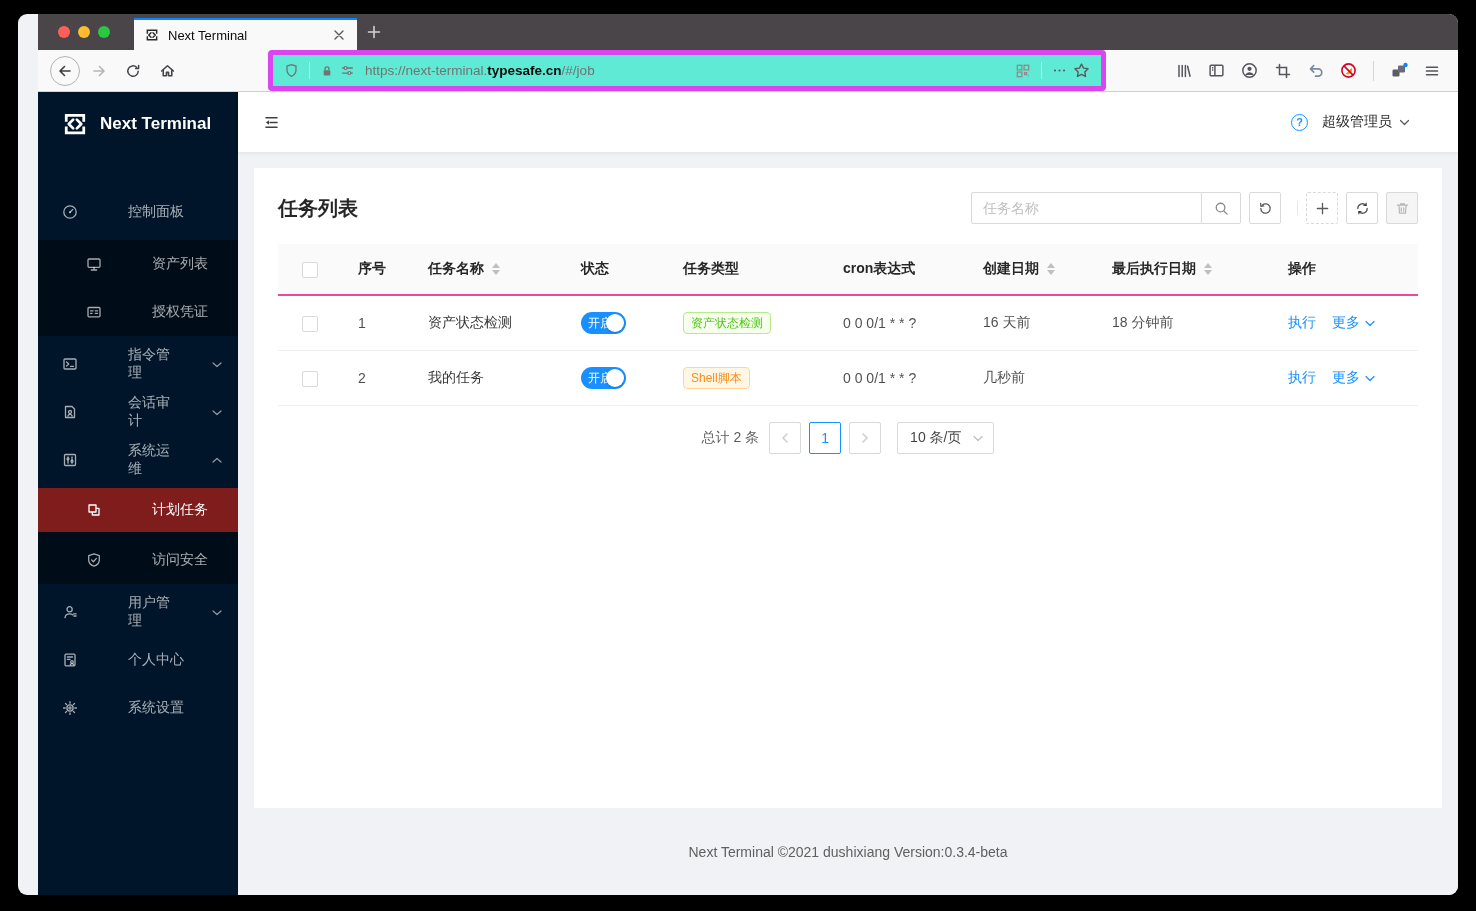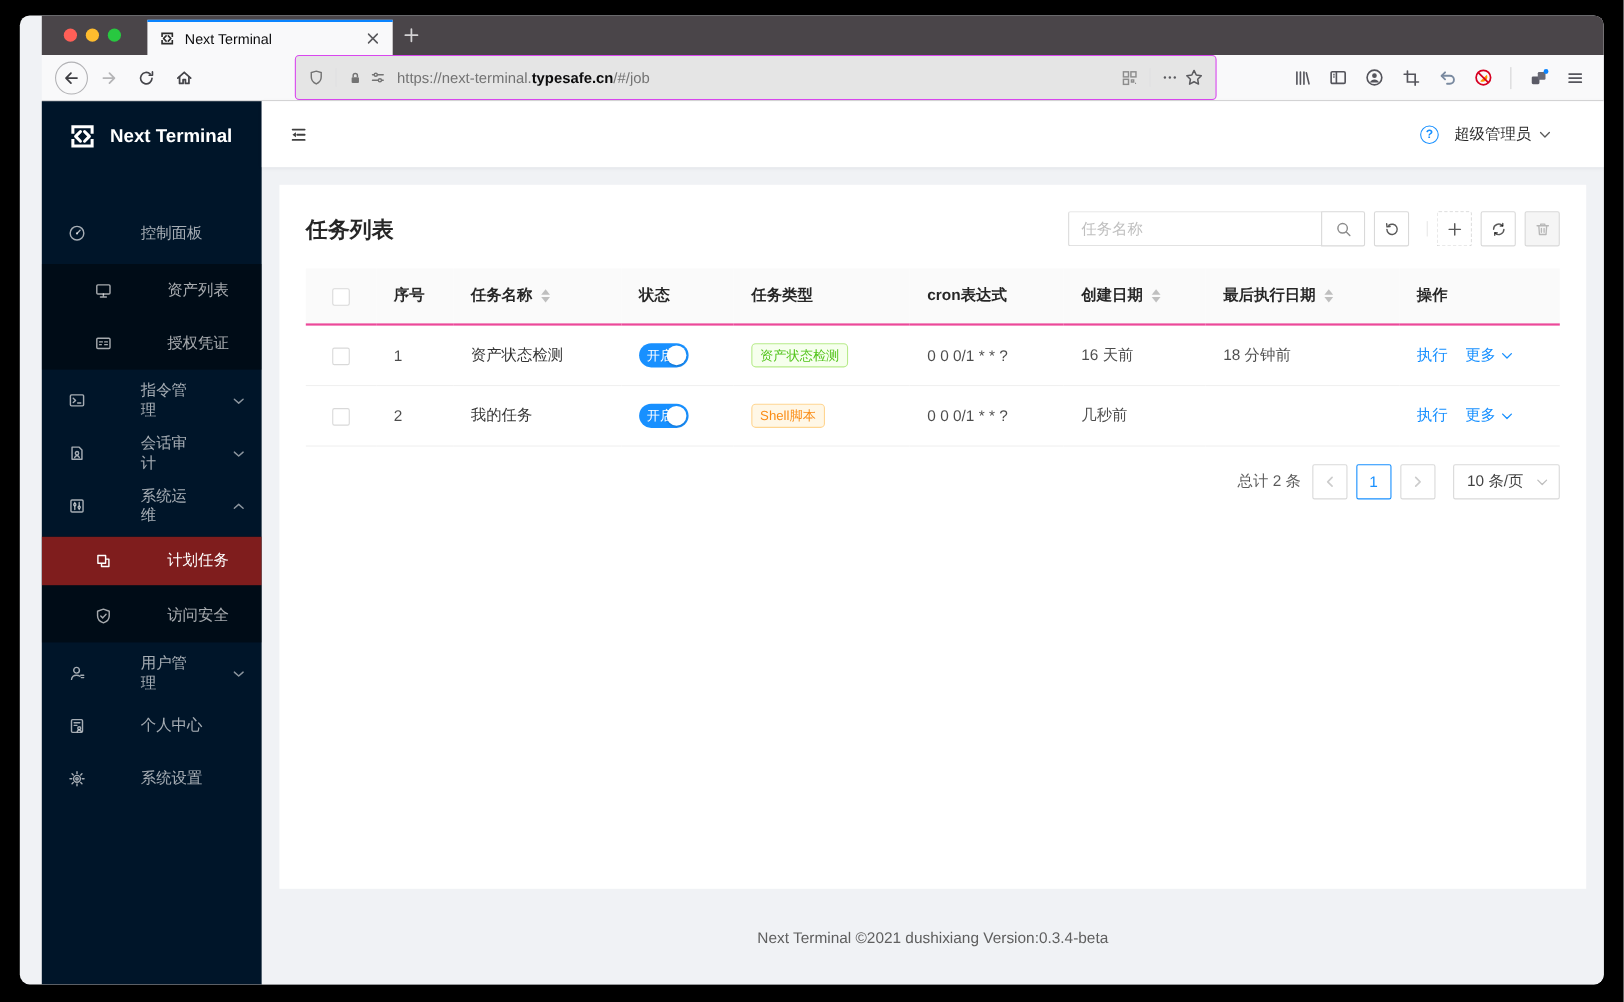--- a/index.html
+++ b/index.html
@@ -29,21 +29,21 @@
   .toolbar {
     height:42px; background:#f9f9fa; border-bottom:1px solid #d4d4d5;
     display:flex; align-items:center; padding:0 10px; flex-shrink:0;
   }
   .nav-btn { width:30px; height:30px; display:flex; align-items:center; justify-content:center; color:#45454a; margin:0 2px; flex-shrink:0; }
   .back-circle { border:1px solid #b3b3b6; border-radius:50%; background:#f9f9fa; }
   .fwd { color:#b5b5b7; }
   .spacer1 { width:84px; }
   .spacer2 { flex:1; }
   .urlbar {
-    width:838px; height:41px; background:#e5e5e5; border:1px solid #d946ef; border-radius:4px;
+    width:838px; height:41px; background:#5eead4; border:5px solid #d946ef; border-radius:4px;
     display:flex; align-items:center; padding:0 8px; flex-shrink:0;
   }
   .urlbar .sep { width:1px; height:17px; background:#e0e0e2; margin:0 7px; }
   .url-ico { display:flex; align-items:center; color:#737373; margin:0 3px; }
   .url-text { flex:1; font-size:13.5px; color:#737373; margin-left:7px; white-space:nowrap; overflow:hidden; }
   .url-domain { color:#0c0c0d; font-weight:700; }
   .tool-btn { width:29px; height:29px; display:flex; align-items:center; justify-content:center; color:#55555c; margin:0 2px; flex-shrink:0; }
   .tool-sep { width:1px; height:20px; background:#d4d4d5; margin:0 8px; }
   
   .app { flex:1; display:flex; min-height:0; }
@@ -107,21 +107,21 @@
   .caret-down { width:0; height:0; border-left:4px solid transparent; border-right:4px solid transparent; border-top:5px solid #bfbfbf; margin-top:2px; }
   .switch { width:45px; height:22px; border-radius:11px; background:#1890ff; position:relative; display:inline-flex; align-items:center; cursor:pointer; vertical-align:middle; }
   .switch-label { color:#fff; font-size:12px; margin-left:7px; line-height:1; }
   .switch-knob { position:absolute; right:2px; top:2px; width:18px; height:18px; border-radius:50%; background:#fff; box-shadow:0 1px 2px rgba(0,0,0,.2); }
   .tag { display:inline-block; font-size:12px; line-height:20px; padding:0 7px; border-radius:4px; border:1px solid; }
   .tag-green { color:#52c41a; background:#f6ffed; border-color:#b7eb8a; }
   .tag-orange { color:#fa8c16; background:#fff7e6; border-color:#ffd591; }
   .actions { display:flex; align-items:center; gap:16px; }
   .link { color:#1890ff; cursor:pointer; display:inline-flex; align-items:center; gap:5px; }
   
-  .pagination { display:flex; justify-content:flex-end; align-items:center; gap:8px; margin-top:16px; font-size:14px; color:rgba(0,0,0,.65); }
+  .pagination { display:flex; justify-content:center; align-items:center; gap:8px; margin-top:16px; font-size:14px; color:rgba(0,0,0,.65); }
   .pg-total { margin-right:2px; }
   .pg-btn {
     min-width:32px; height:32px; border:1px solid #d9d9d9; border-radius:2px; background:#fff;
     display:flex; align-items:center; justify-content:center; color:#ccc; cursor:pointer;
   }
   .pg-btn.active { border-color:#1890ff; color:#1890ff; font-weight:400; }
   .pg-size {
     height:32px; border:1px solid #d9d9d9; border-radius:2px; background:#fff;
     display:flex; align-items:center; gap:12px; padding:0 10px 0 12px; margin-left:8px; cursor:pointer; color:rgba(0,0,0,.75);
   }

